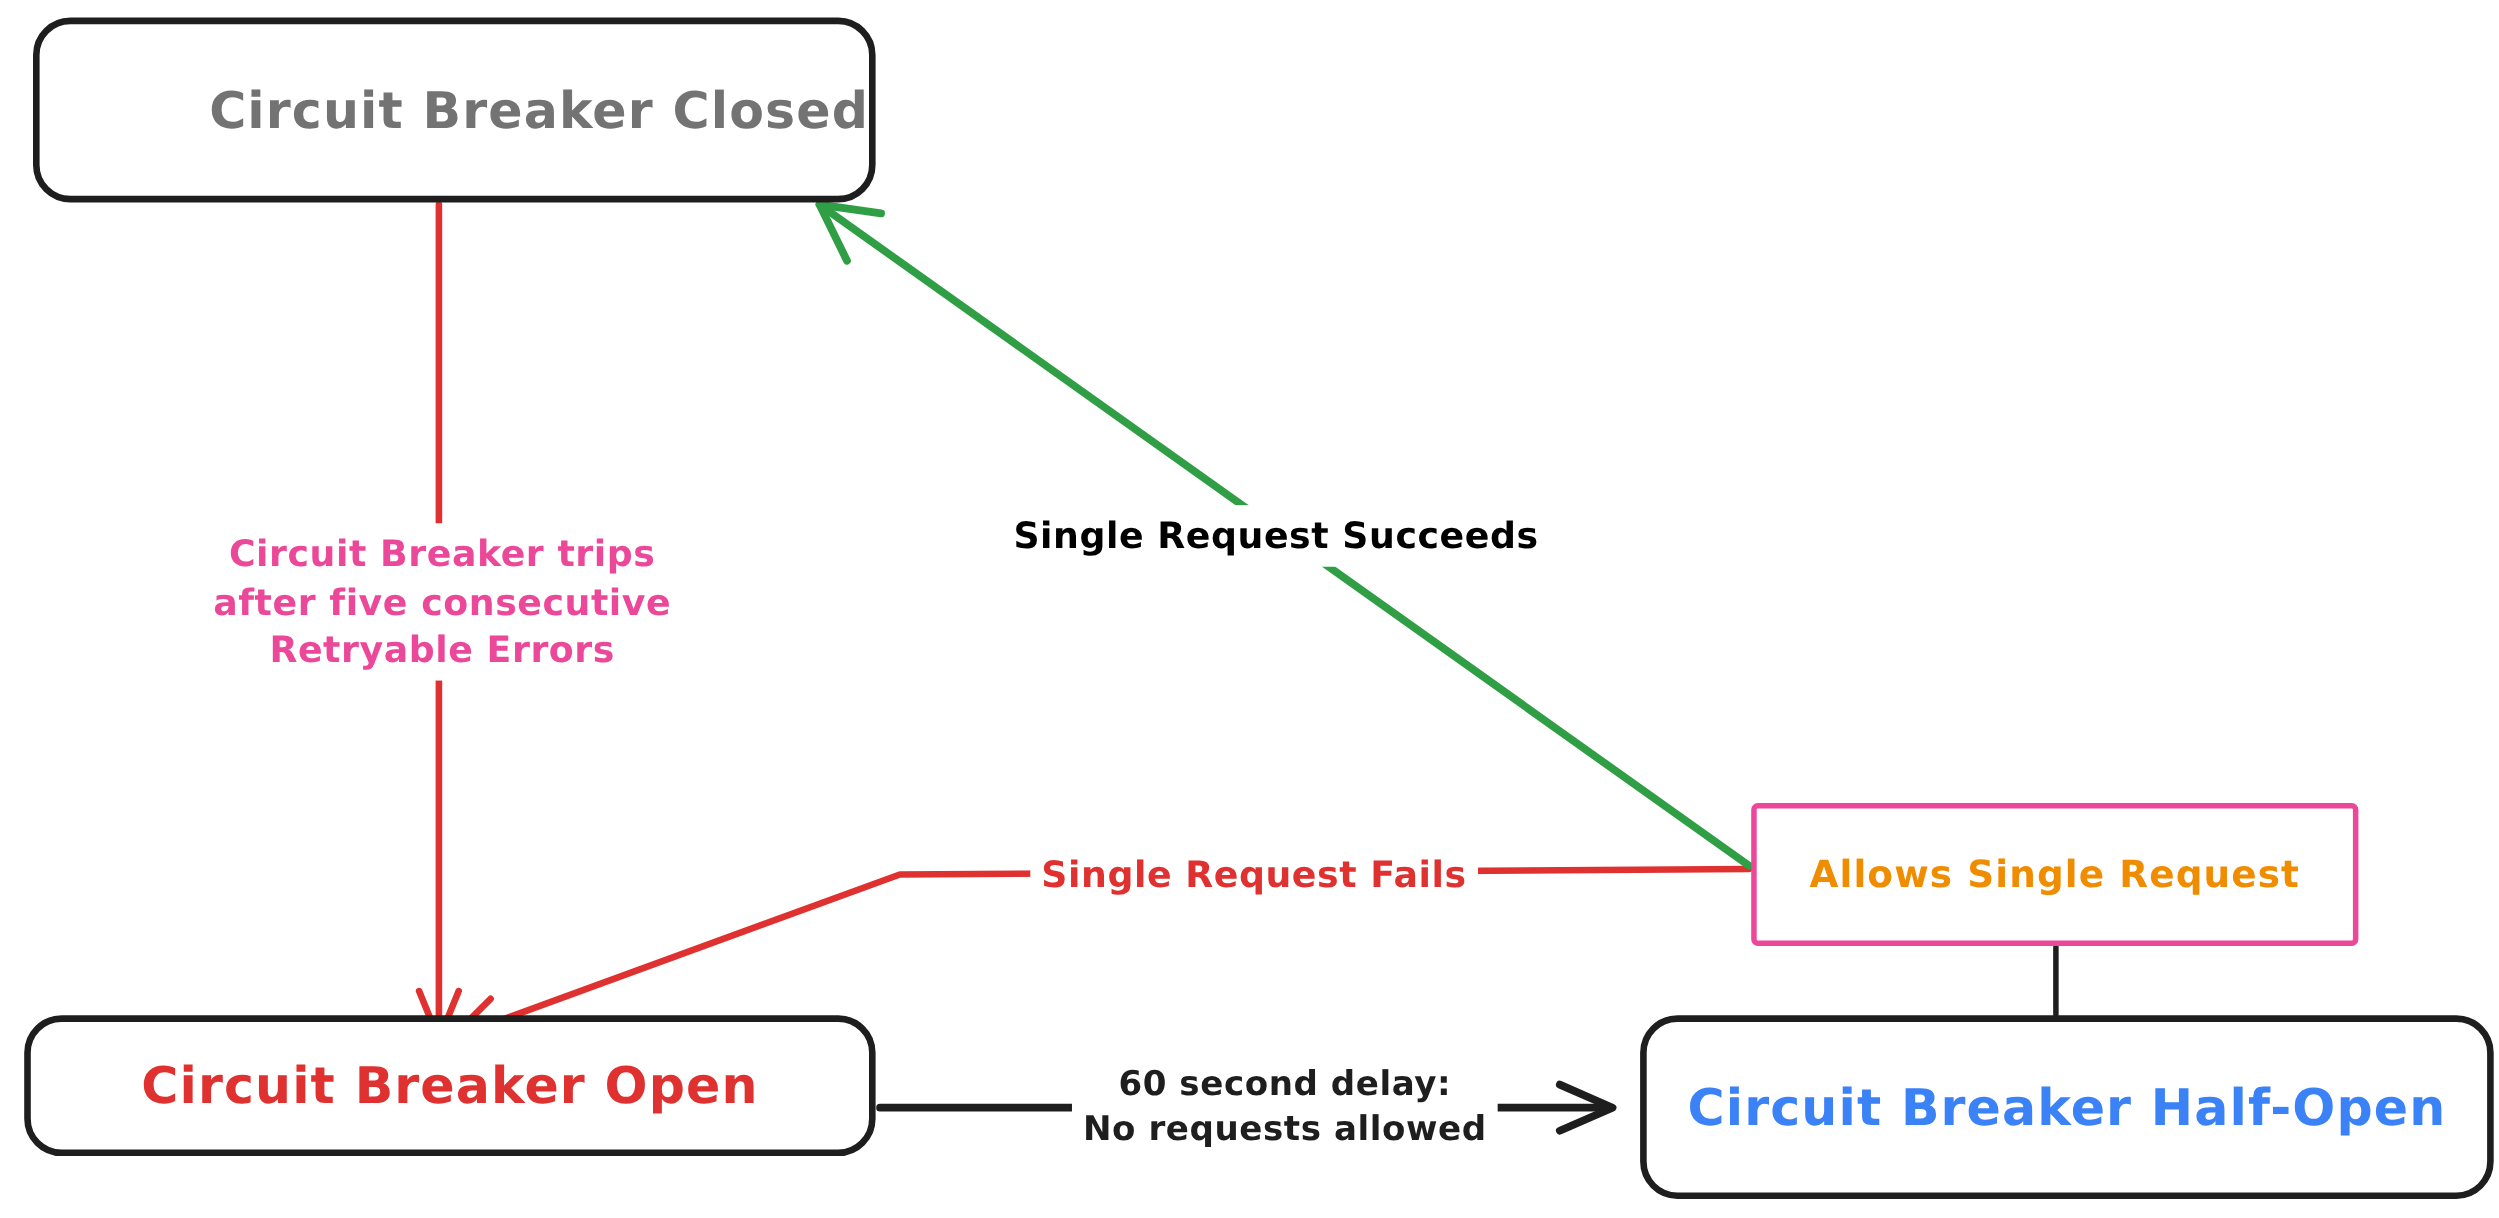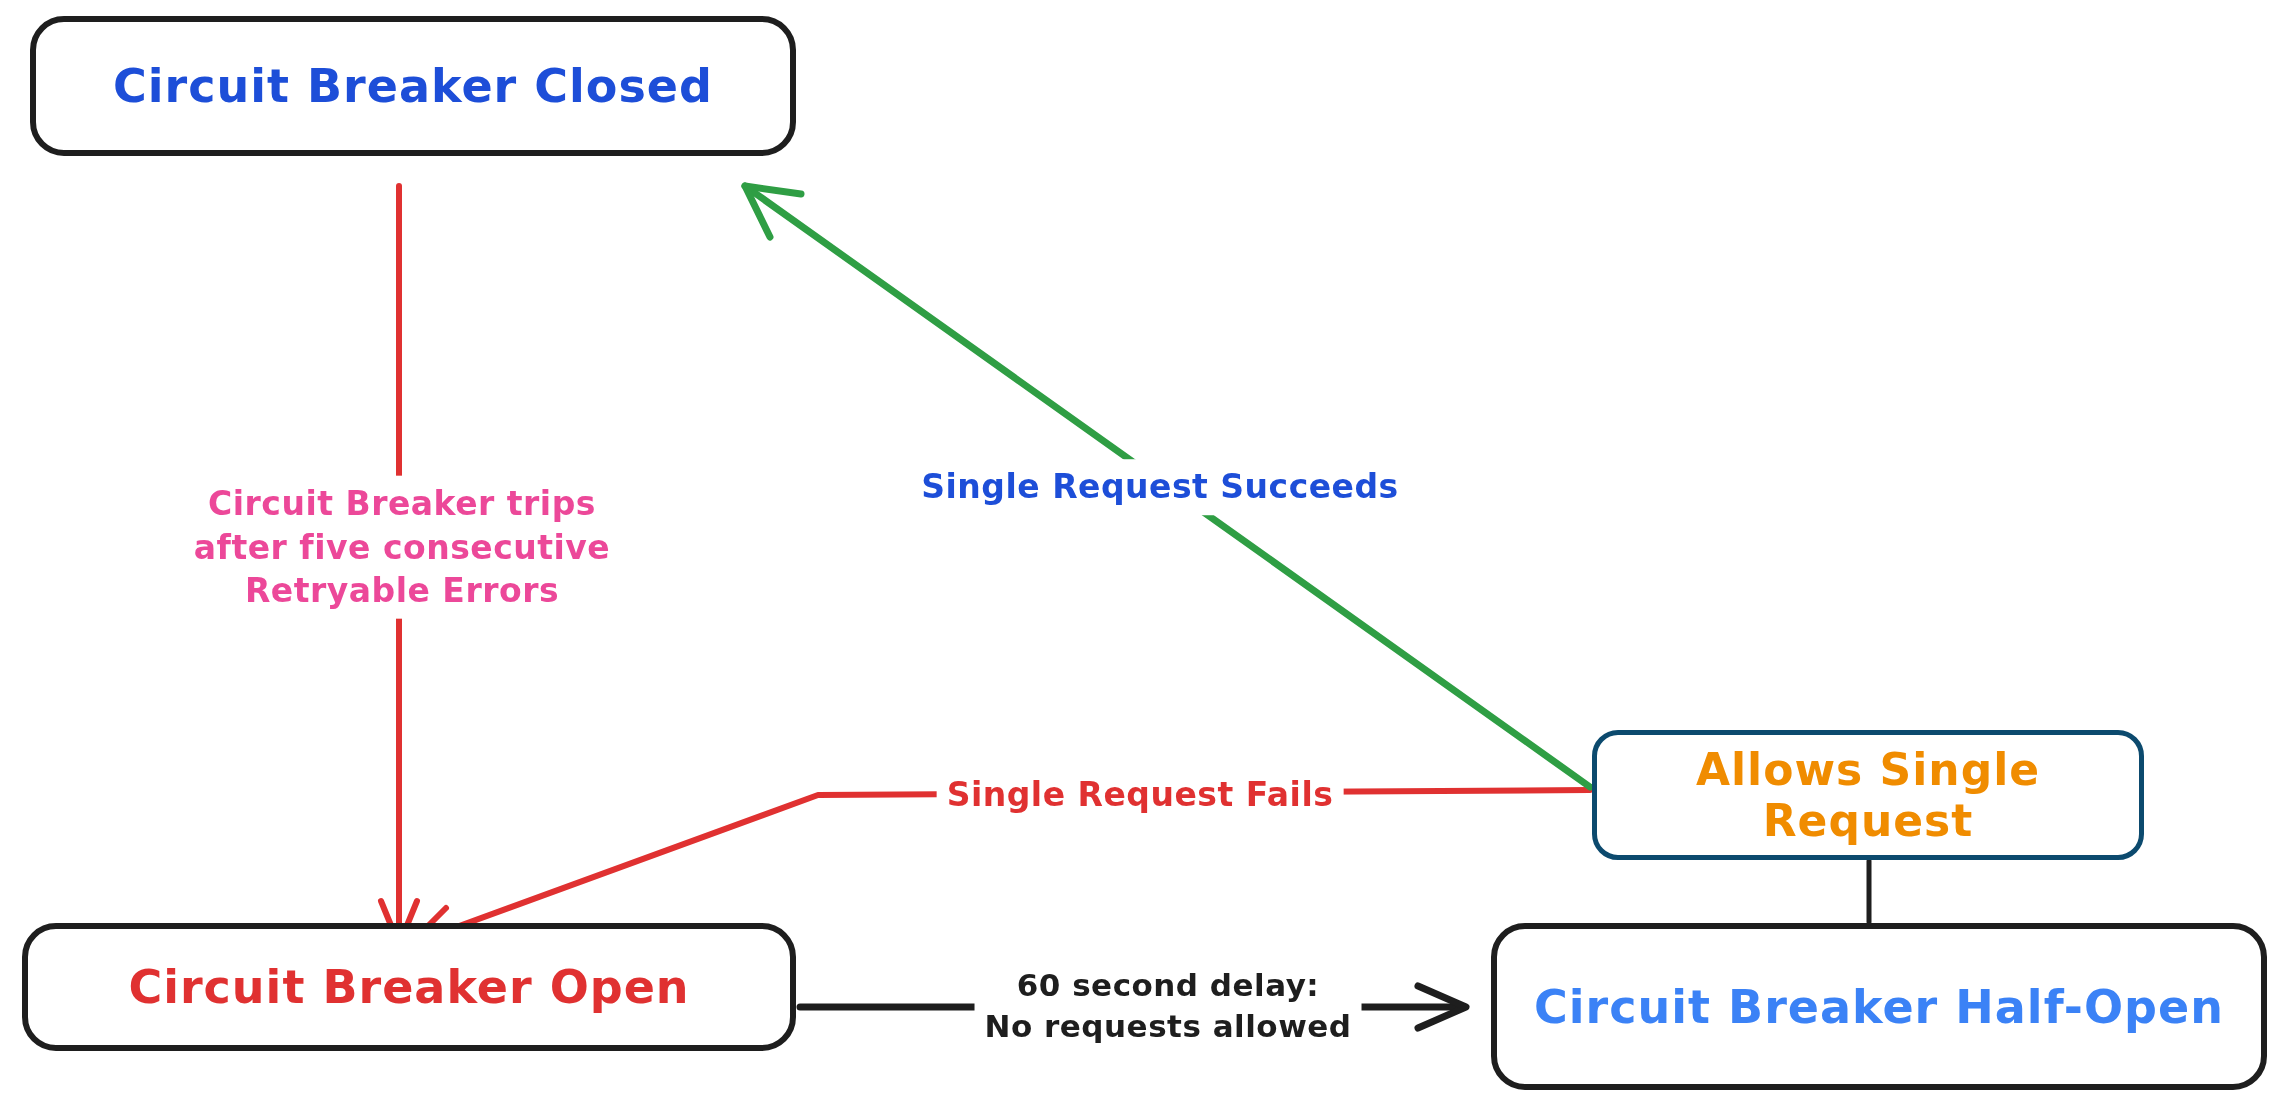--- a/index.html
+++ b/index.html
@@ -38,44 +38,44 @@
     z-index: 2;
     font-weight: bold;
     letter-spacing: 1px;
   }
   .node.state {
     border: 6px solid #1e1e1e;
     border-radius: 34px;
     font-size: 46px;
   }
   .node.sub {
-    border: 5px solid #0c4a6e;
-    border-radius: 26px;
-    font-size: 44px;
+    border: 5px solid #ec4899;
+    border-radius: 6px;
+    font-size: 34px;
   }
-  .node-closed    { left: 30px;   top: 16px;  width: 766px; height: 140px; color: #1d4ed8; }
+  .node-closed    { left: 30px;   top: 16px;  width: 766px; height: 168px; color: #737373; justify-content: flex-end; }
   .node-open      { left: 22px;   top: 923px; width: 774px; height: 128px; color: #e03131; }
   .node-halfopen  { left: 1476px; top: 923px; width: 776px; height: 167px; color: #3b82f6; margin-left: 15px; }
   .node-allows    { left: 1592px; top: 730px; width: 552px; height: 130px; color: #f08c00; }
 
   .edge-label {
     position: absolute;
     transform: translate(-50%, -50%);
     background: #ffffff;
     padding: 6px 10px;
     text-align: center;
     z-index: 3;
     font-weight: bold;
     font-size: 33px;
     line-height: 1.32;
     letter-spacing: 0.5px;
     white-space: nowrap;
   }
   .label-trip     { left: 402px;  top: 547px;  color: #ec4899; }
-  .label-succeeds { left: 1160px; top: 487px;  color: #1d4ed8; }
+  .label-succeeds { left: 1160px; top: 487px;  color: #000000; }
   .label-fails    { left: 1140px; top: 795px;  color: #e03131; text-align: right; }
   .label-delay    { left: 1168px; top: 1006px; color: #1e1e1e; font-size: 31px; }
 </style>
 </head>
 <body>
 
 <div class="canvas">
 
   <svg class="edges-svg" viewBox="0 0 2272 1107" xmlns="http://www.w3.org/2000/svg">
 

